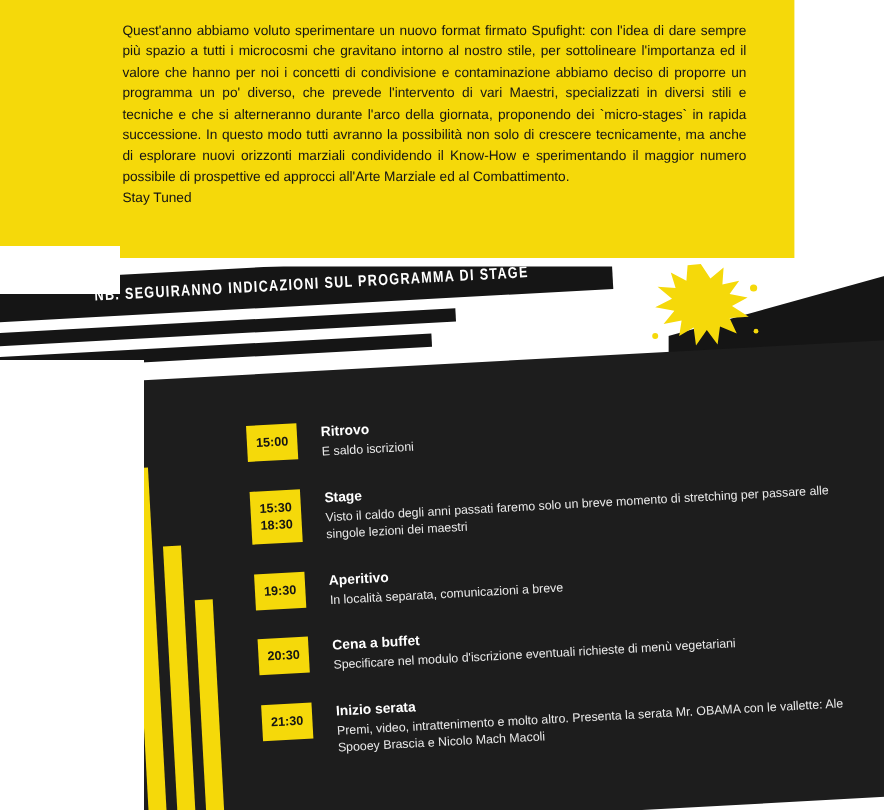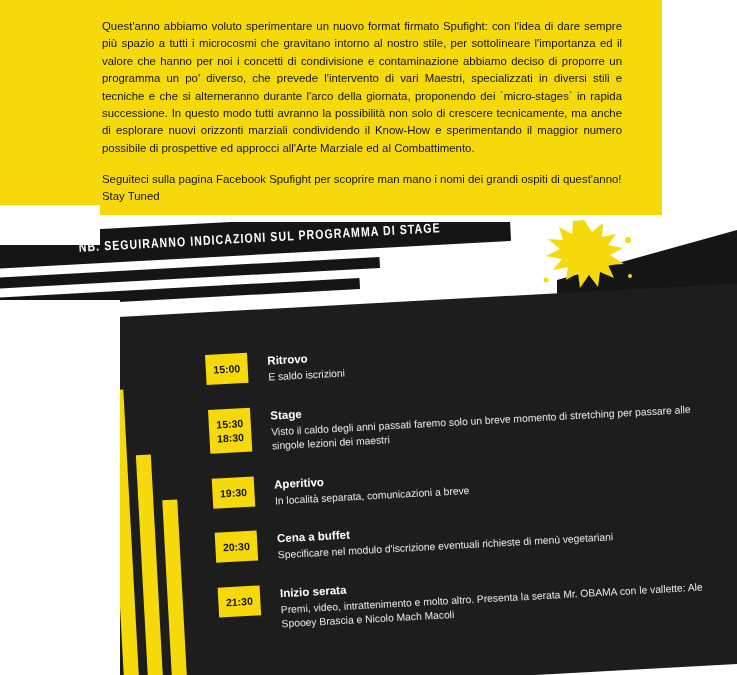--- a/index.html
+++ b/index.html
@@ -228,21 +228,20 @@
     height: 40px;
     background: #ffffff;
   }
 </style>
 </head>
 <body>
 
 <div class="yellow-top">
   <div class="intro">
     <p>Quest'anno abbiamo voluto sperimentare un nuovo format firmato Spufight: con l'idea di dare sempre più spazio a tutti i microcosmi che gravitano intorno al nostro stile, per sottolineare l'importanza ed il valore che hanno per noi i concetti di condivisione e contaminazione abbiamo deciso di proporre un programma un po' diverso, che prevede l'intervento di vari Maestri, specializzati in diversi stili e tecniche e che si alterneranno durante l'arco della giornata, proponendo dei `micro-stages` in rapida successione. In questo modo tutti avranno la possibilità non solo di crescere tecnicamente, ma anche di esplorare nuovi orizzonti marziali condividendo il Know-How e sperimentando il maggior numero possibile di prospettive ed approcci all'Arte Marziale ed al Combattimento.</p>
-    <p class="tight">Seguiteci sulla pagina Facebook Spufight per scoprire man mano i nomi dei grandi ospiti di quest'anno!</p>
     <p class="tight" style="margin-top:-14px;">Stay Tuned</p>
   </div>
 </div>
 
 <div class="band-wrap">
   <div class="band-main">
     <div class="band-text">NB. SEGUIRANNO INDICAZIONI SUL PROGRAMMA DI STAGE</div>
   </div>
   <div class="band-stripe-1"></div>
   <div class="band-stripe-2"></div>

